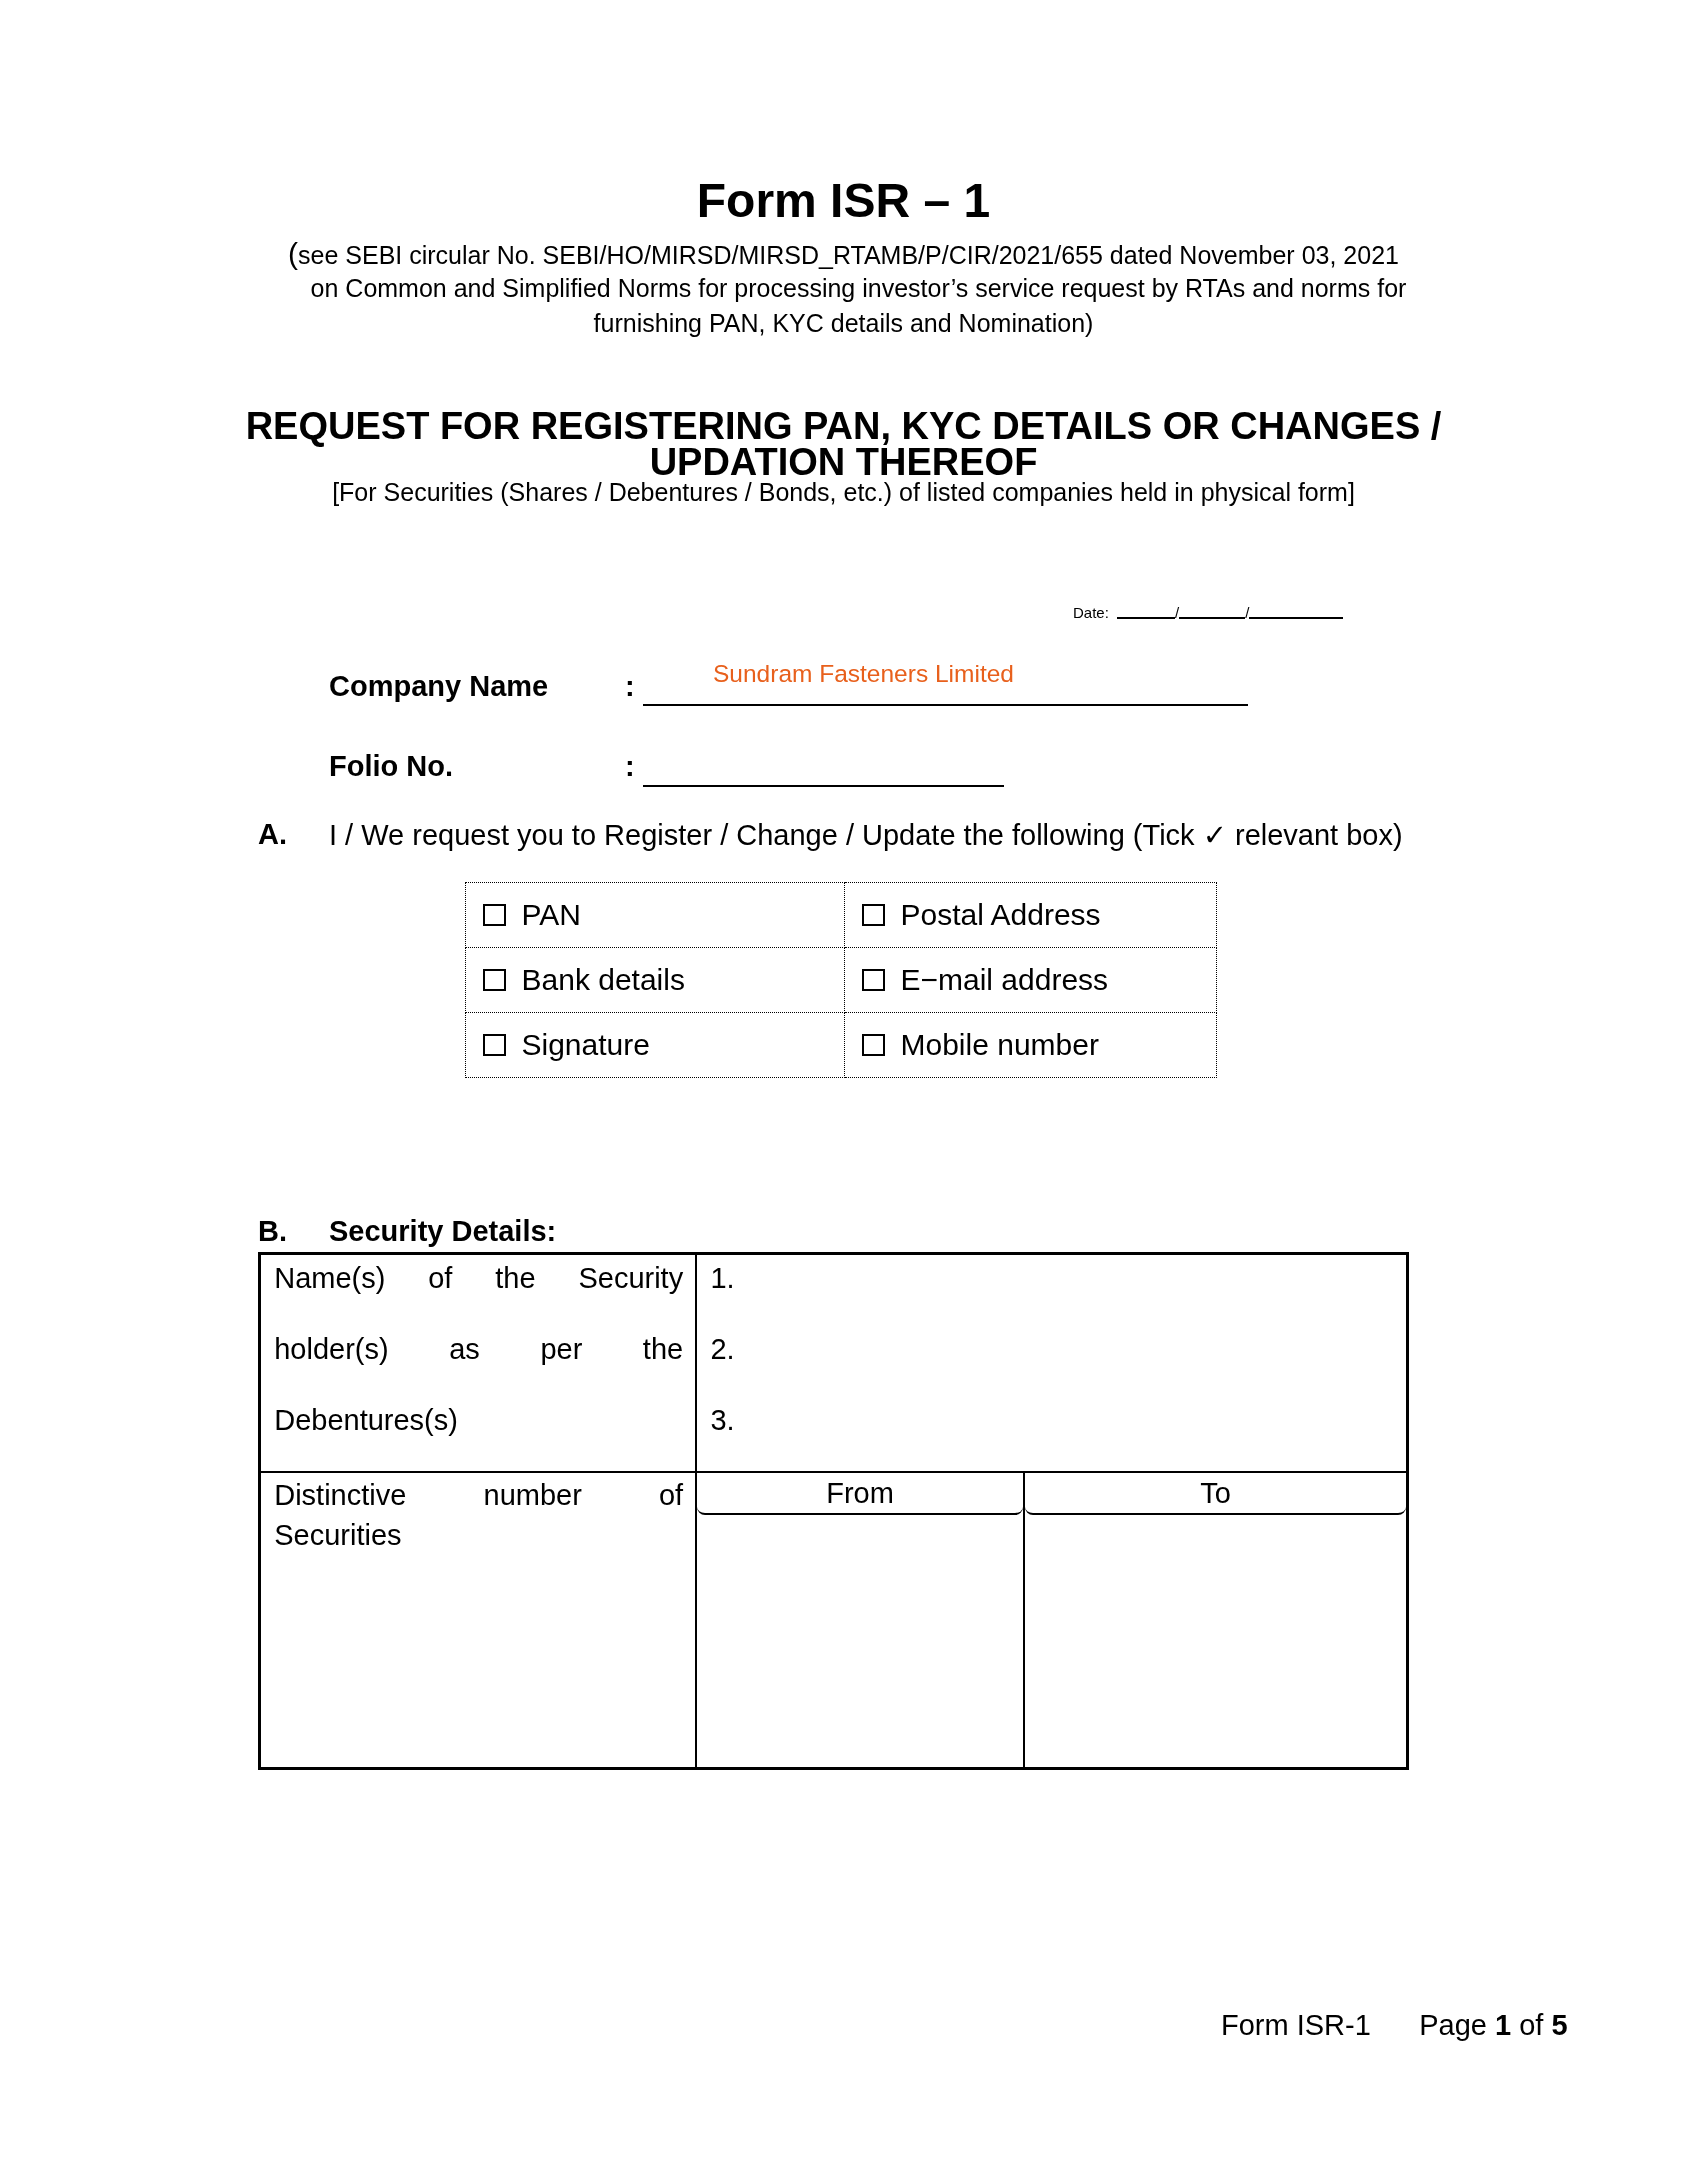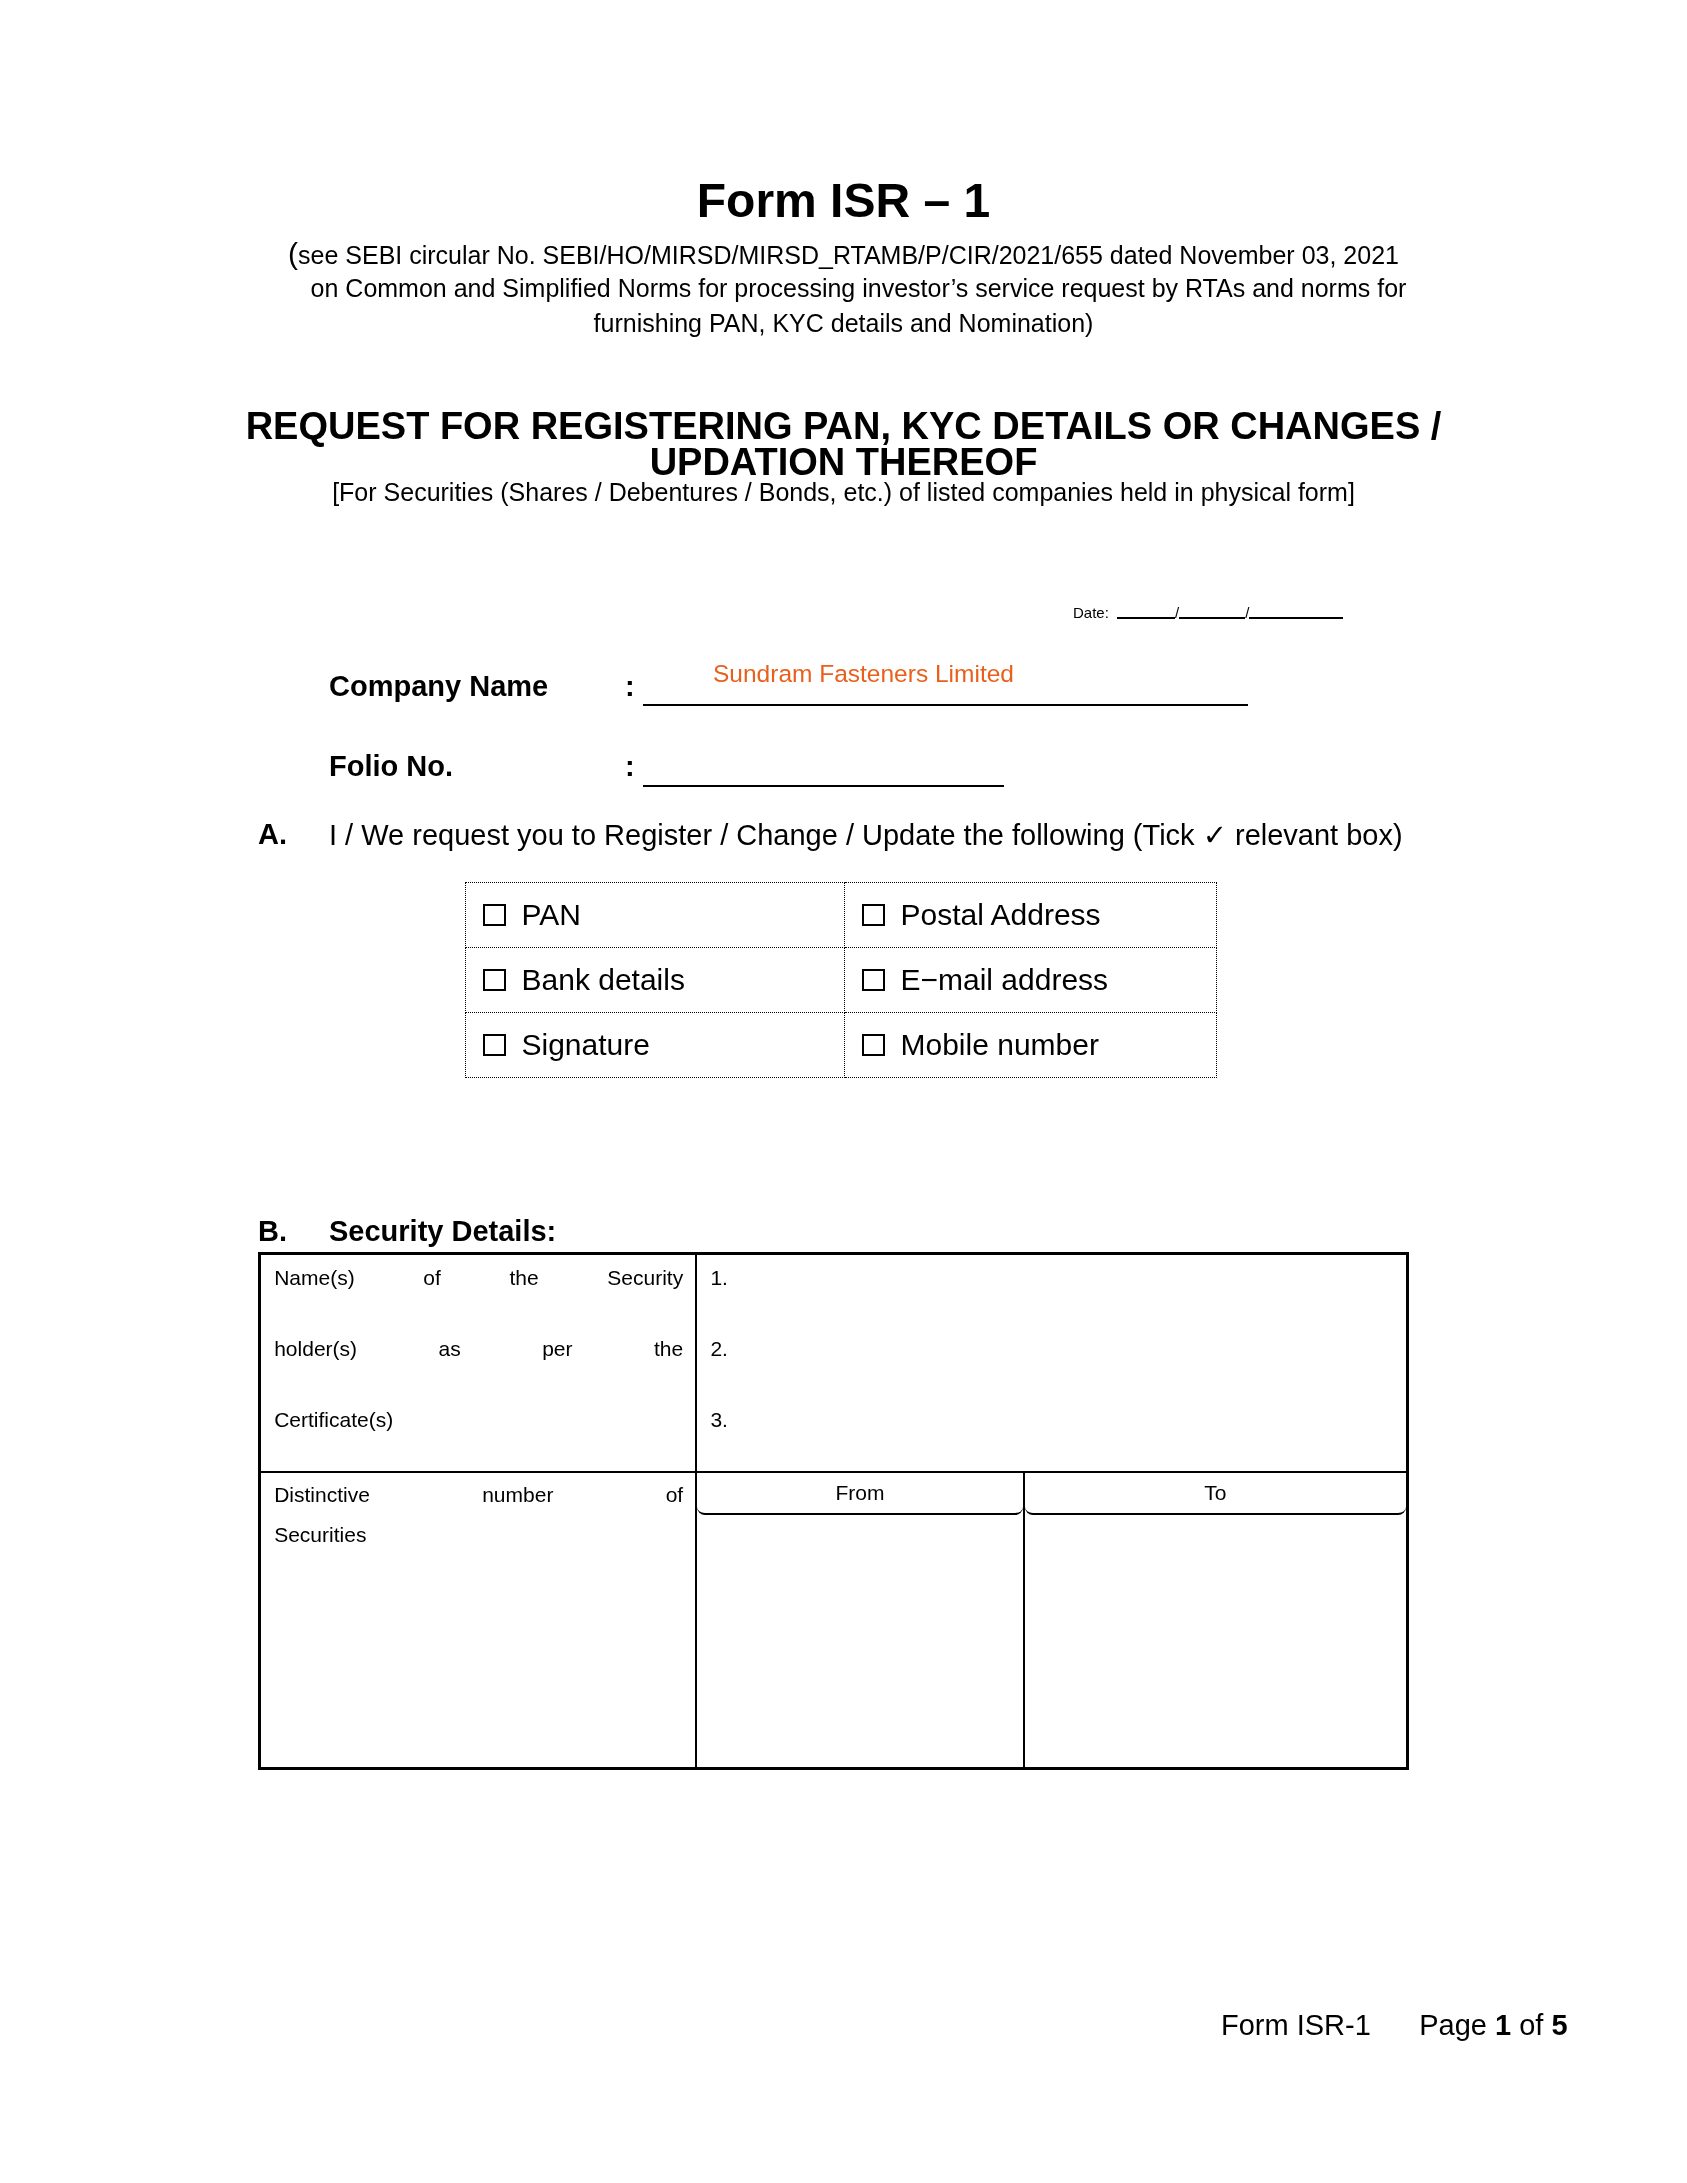--- a/index.html
+++ b/index.html
@@ -39,21 +39,21 @@
   #checkbox-table td.c1 { width: 361px; }
   .cb { display: inline-block; width: 22.5px; height: 22.5px; border: 2px solid #000;
         box-sizing: border-box; vertical-align: -1.3px; margin-right: 16px; }
   .cb.tight { margin-right: 1.3px; }
 
   #secB-letter { left: 258px; top: 1215px; font-size: 29px; font-weight: bold; }
   #secB-title { left: 329px; top: 1215px; font-size: 29px; font-weight: bold; }
 
   #security-table { left: 258px; top: 1252px; width: 1151px; border-collapse: collapse;
                     border: 3.3px solid #000; table-layout: fixed; }
-  #security-table td { border: 2px solid #000; font-size: 21px; vertical-align: top; padding: 0; }
+  #security-table td { border: 2px solid #000; font-size: 29px; vertical-align: top; padding: 0; }
   #security-table td.lab { width: 409px; padding: 2.6px 12px 0 13.2px; }
   .just { text-align: justify; text-align-last: justify; display: block; }
   .holder-lines { line-height: 71px; }
   .holder-lines span { display: block; height: 71px; line-height: 40px; }
   .num-lines span { display: block; height: 71px; line-height: 40px; padding-left: 13.2px; }
   .face { line-height: 40px; }
   .range-head { text-align: center; height: 40px; line-height: 40px; border-bottom: 2px solid #000; border-radius: 8px; }
   .range-cols { display: flex; height: 100%; }
   .range-col { flex: 1; display: flex; flex-direction: column; }
   .range-col + .range-col { border-left: 2px solid #000; }
@@ -109,21 +109,21 @@
 <div class="abs" id="secB-letter">B.</div>
 <div class="abs" id="secB-title">Security Details:</div>
 
 <table class="abs" id="security-table">
   <tbody>
       <tr style="height:185px;">
     <td class="lab">
       <div class="holder-lines">
         <span class="just">Name(s)   of    the Security</span>
         <span class="just">holder(s)    as    per    the</span>
-        <span>Certificate(s)</span>
+        <span>Debentures(s)</span>
       </div>
     </td>
     <td style="padding-top:2.6px;">
       <div class="num-lines">
         <span>1.</span>
         <span>2.</span>
         <span>3.</span>
       </div>
     </td>
   </tr>

